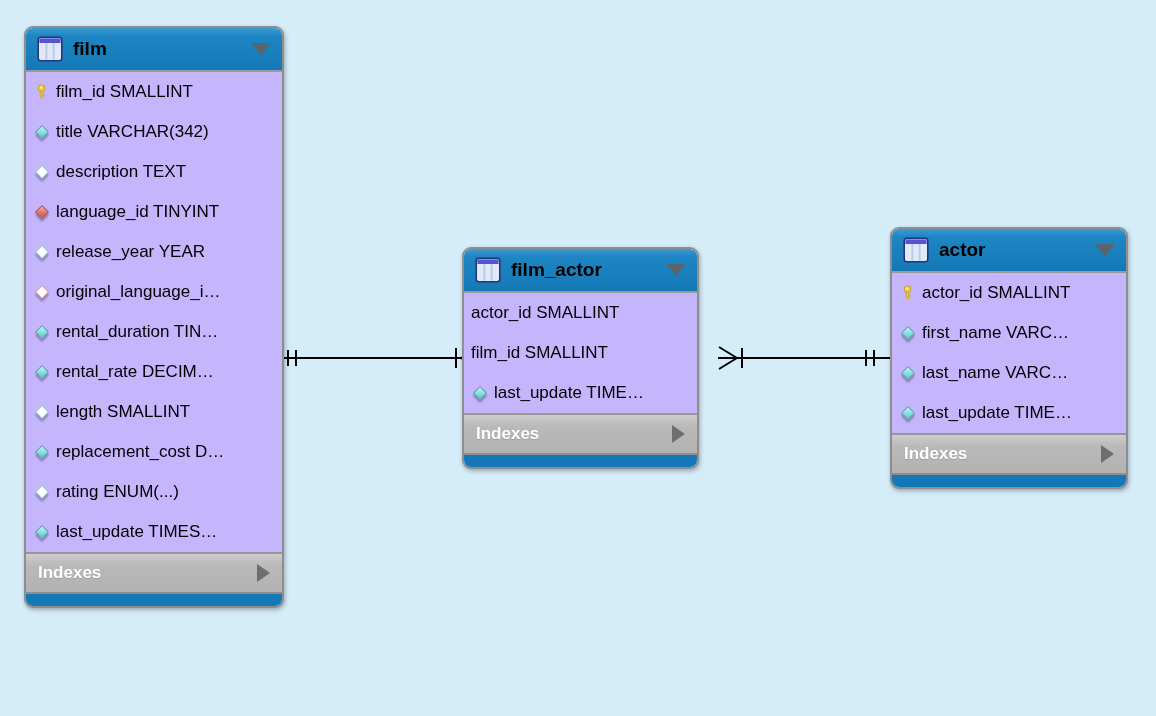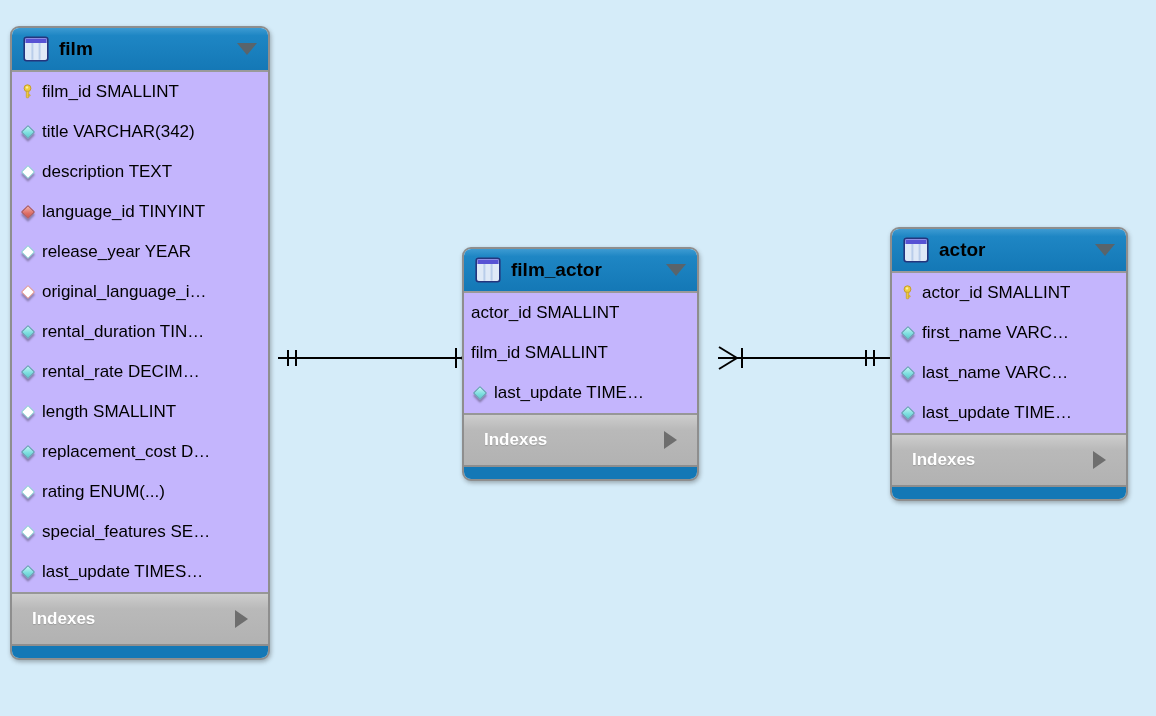--- a/index.html
+++ b/index.html
@@ -70,25 +70,25 @@
     background:linear-gradient(135deg,#f3b3ac 0%, #df6f67 60%, #cc5a50 100%);
     border:1px solid #a84c42;
     box-shadow:2px 2px 2px rgba(0,0,0,0.30);
   }
   .diamond.red-hollow {
     background:#fff;
     border:1px solid #e39a91;
     box-shadow:2px 2px 2px rgba(0,0,0,0.28);
   }
   .t-section {
-    height:52px;
+    height:40px;
     background:linear-gradient(180deg,#cdcdcd 0%, #b9b9b9 30%, #b2b2b2 100%);
     border-top:2px solid #979797;
     display:flex; align-items:center;
-    padding:0 20px;
+    padding:0 12px;
   }
   .sec-label {
     font-size:17px; font-weight:bold; color:#fff;
     text-shadow:0 1px 1px rgba(0,0,0,0.15);
   }
   .sec-arrow {
     margin-left:auto;
     width:0; height:0;
     border-top:9px solid transparent;
     border-bottom:9px solid transparent;
@@ -117,21 +117,21 @@
     <g>
       <path d="M718 358 H890"></path>
       <path d="M737 358 L719 347"></path>
       <path d="M737 358 L719 369"></path>
       <path d="M742 348 V368"></path>
       <path d="M866 350 V366"></path>
       <path d="M874 350 V366"></path>
     </g>
   </svg>
 
-  <div class="table-card" style="left:10px; top:26px; width:260px;">
+  <div class="table-card" style="left:24px; top:26px; width:260px;">
     <div class="t-header">
       <span class="tbl-icon">
         <svg width="26" height="26" viewBox="0 0 26 26">
           <rect x="1.2" y="1.2" width="23.6" height="23.6" rx="2.5" fill="#dfe9f7" stroke="#24357d" stroke-width="1.6"></rect>
           <rect x="2.4" y="2.4" width="21.2" height="4.6" fill="#5752d4"></rect>
           <line x1="9.4" y1="7" x2="9.4" y2="23.8" stroke="#b9cdea" stroke-width="2"></line>
           <line x1="16.6" y1="7" x2="16.6" y2="23.8" stroke="#b9cdea" stroke-width="2"></line>
         </svg>
       </span>
       <span class="t-title">film</span>
@@ -201,26 +201,20 @@
         <span class="icon-box">
             <span class="diamond teal-filled"></span>
           </span>
         <span class="col-label">replacement_cost D…</span>
       </div>
       <div class="col-row">
         <span class="icon-box">
             <span class="diamond teal-hollow"></span>
           </span>
         <span class="col-label">rating ENUM(...)</span>
-      </div>
-      <div class="col-row">
-        <span class="icon-box">
-            <span class="diamond teal-hollow"></span>
-          </span>
-        <span class="col-label">special_features SE…</span>
       </div>
       <div class="col-row">
         <span class="icon-box">
             <span class="diamond teal-filled"></span>
           </span>
         <span class="col-label">last_update TIMES…</span>
       </div>
     </div>
     <div class="t-section">
       <span class="sec-label">Indexes</span>

